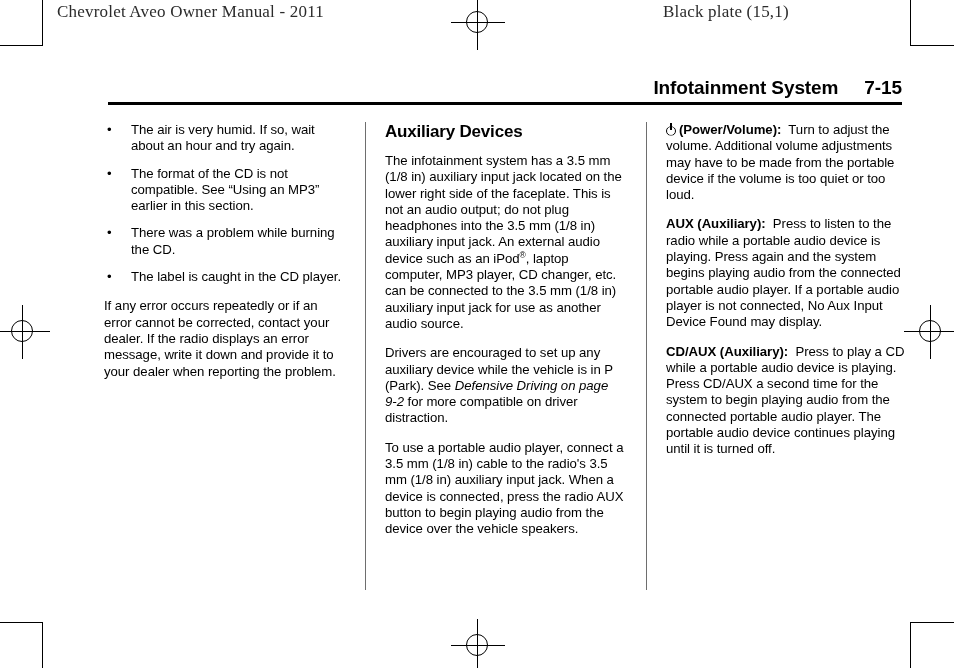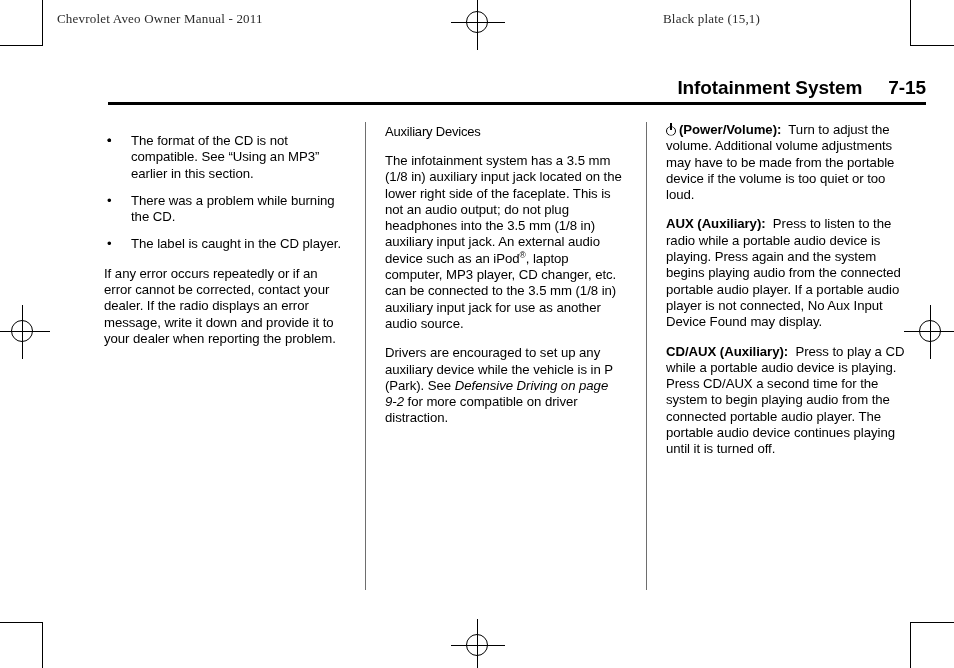--- a/index.html
+++ b/index.html
@@ -61,35 +61,35 @@
     background: #000;
   }
   .reg-top    { left: 447px; top: -8px; }
   .reg-bottom { left: 447px; top: 615px; }
   .reg-left   { left: -8px;  top: 301px; }
   .reg-right  { left: 900px; top: 301px; }
 
   
   .running-head {
     position: absolute;
-    top: 11px;
+    top: 2px;
     font-family: "Liberation Serif", serif;
-    font-size: 13px;
+    font-size: 17px;
     color: #2b2b2b;
     white-space: nowrap;
     letter-spacing: 0.2px;
   }
   .rh-left  { left: 57px; }
   .rh-right { left: 663px; }
 
   
   .chapter-bar {
     position: absolute;
     left: 108px;
-    right: 28px;
+    right: 52px;
     top: 78px;
     text-align: right;
   }
   .chapter-title-row {
     display: flex;
     justify-content: flex-end;
     align-items: baseline;
     font-weight: bold;
     font-size: 19px;
     letter-spacing: -0.1px;
@@ -157,22 +157,22 @@
   .bullet-list li .dot {
     position: absolute;
     left: 3px;
     top: 0;
     font-size: 13.2px;
     line-height: 16.3px;
   }
 
   h2.section-head {
     margin: 0 0 11px 0;
-    font-size: 13px;
-    font-weight: normal;
+    font-size: 17px;
+    font-weight: bold;
     line-height: 20px;
     letter-spacing: -0.2px;
   }
 
   .term { font-weight: bold; margin-top: 48px; }
   .term-sep { }
   em.italic { font-style: italic; }
   sup.reg-mark { font-size: 8.5px; vertical-align: super; line-height: 0; }
 
   .power-glyph {
@@ -242,20 +242,21 @@
   </div>
   <div class="chapter-rule"></div>
 </div>
 
 <div class="columns">
 
   <div class="col">
     <ul class="bullet-list">
       <li>
         <span class="dot">•</span>
+        <span>The air is very humid. If so, wait about an hour and try again.</span>
       </li>
       <li>
         <span class="dot">•</span>
         <span>The format of the CD is not compatible. See “Using an MP3” earlier in this section.</span>
       </li>
       <li>
         <span class="dot">•</span>
         <span>There was a problem while burning the CD.</span>
       </li>
       <li>
@@ -267,20 +268,21 @@
   </div>
 
   <div class="col-gap">
     <div class="col-rule"></div>
   </div>
 
   <div class="col">
     <h2 class="section-head">Auxiliary Devices</h2>
     <p class="body"><span>The infotainment system has a 3.5 mm (1/8 in) auxiliary input jack located on the lower right side of the faceplate. This is not an audio output; do not plug headphones into the 3.5 mm (1/8 in) auxiliary input jack. An external audio device such as an iPod</span><sup class="reg-mark">®</sup><span>, laptop computer, MP3 player, CD changer, etc. can be connected to the 3.5 mm (1/8 in) auxiliary input jack for use as another audio source.</span></p>
     <p class="body"><span>Drivers are encouraged to set up any auxiliary device while the vehicle is in P (Park). See </span><em class="italic">Defensive Driving on page 9‑2</em><span> for more compatible on driver distraction.</span></p>
+    <p class="body">To use a portable audio player, connect a 3.5 mm (1/8 in) cable to the radio's 3.5 mm (1/8 in) auxiliary input jack. When a device is connected, press the radio AUX button to begin playing audio from the device over the vehicle speakers.</p>
   </div>
 
   <div class="col-gap">
     <div class="col-rule"></div>
   </div>
 
   <div class="col">
     <p class="body"><span class="power-glyph"><span class="pg-ring"></span><span class="pg-bar"></span></span><span class="term">(Power/Volume):</span><span class="term-sep">&nbsp; </span><span>Turn to adjust the volume. Additional volume adjustments may have to be made from the portable device if the volume is too quiet or too loud.</span></p>
     <p class="body"><span class="term">AUX (Auxiliary):</span><span class="term-sep">&nbsp; </span><span>Press to listen to the radio while a portable audio device is playing. Press again and the system begins playing audio from the connected portable audio player. If a portable audio player is not connected, No Aux Input Device Found may display.</span></p>
     <p class="body"><span class="term">CD/AUX (Auxiliary):</span><span class="term-sep">&nbsp; </span><span>Press to play a CD while a portable audio device is playing. Press CD/AUX a second time for the system to begin playing audio from the connected portable audio player. The portable audio device continues playing until it is turned off.</span></p>

